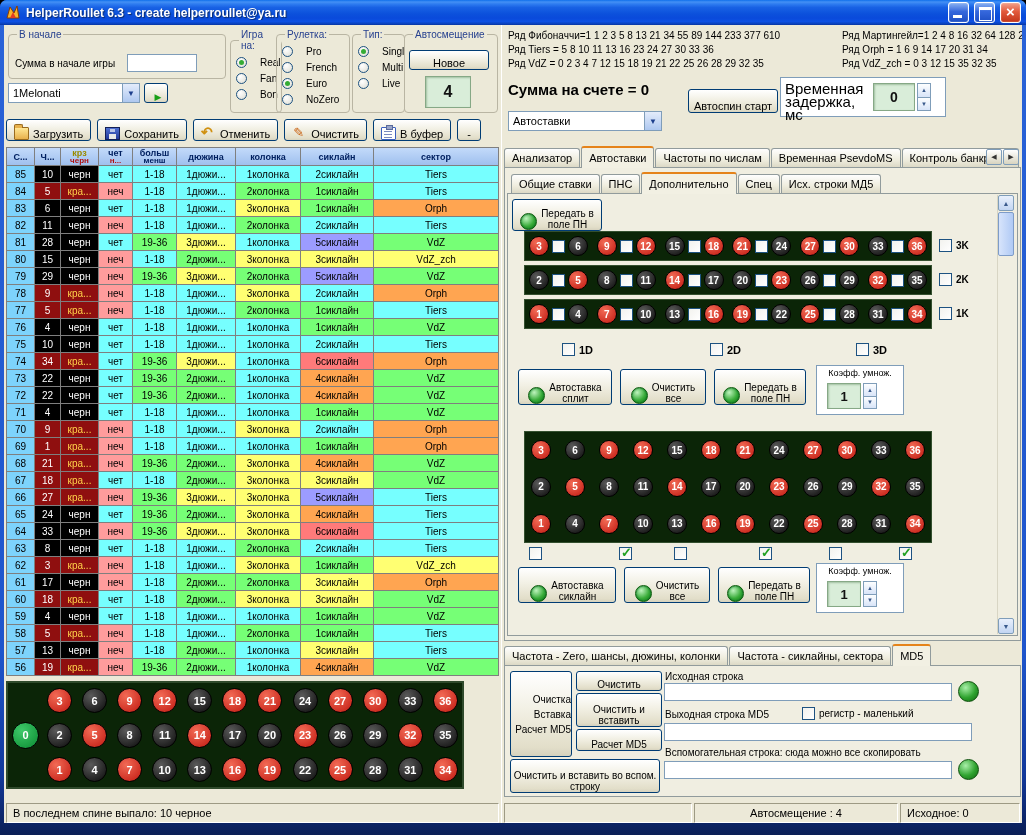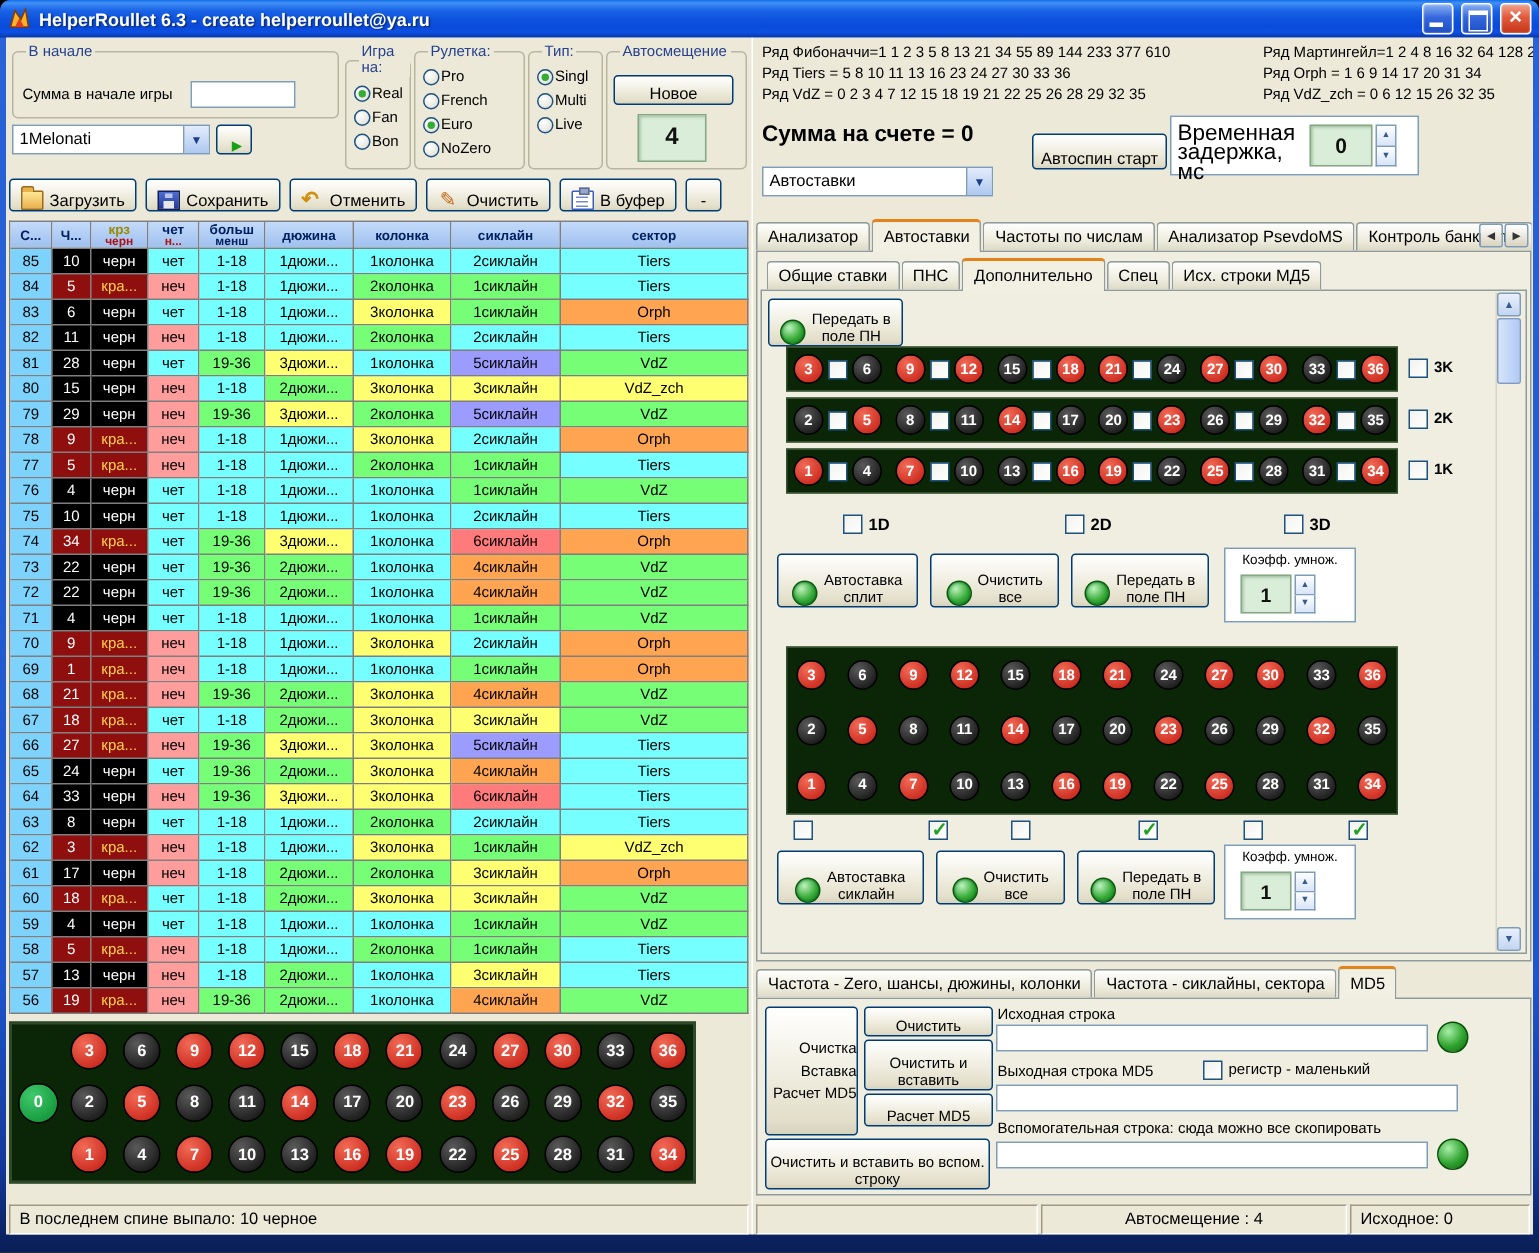--- a/index.html
+++ b/index.html
@@ -31,21 +31,21 @@
  display:flex;align-items:center;justify-content:center;font-weight:bold;color:#111}
 .combo{position:absolute;background:#FFF;border:1px solid #7F9DB9;display:flex;align-items:center;font-size:11px}
 .combo .ctext{flex:1;padding:0 4px;white-space:nowrap;overflow:hidden}
 .cbtn{width:17px;align-self:stretch;border-left:1px solid #7F9DB9;background:linear-gradient(#E4ECFB,#AEC8F0);
  display:flex;align-items:center;justify-content:center;font-size:8px;color:#1C3E8C}
 .cbtn::after{content:"▼"}
 .spin{position:absolute;width:14px;display:flex;flex-direction:column}
 .spin span{flex:1;border:1px solid #7F9DB9;background:linear-gradient(#FDFEFF,#D8E4F8);display:flex;align-items:center;justify-content:center;font-size:6px;color:#3A5A8C}
 .spin span+span{border-top:none}
 .spin .up::after{content:"▲"}.spin .dn::after{content:"▼"}
-.radio{display:flex;align-items:center;gap:1px;font-size:10px;height:16px}
+.radio{display:flex;align-items:center;gap:13px;font-size:10px;height:16px}
 .rb{width:11px;height:11px;border-radius:50%;border:1px solid #1D5281;background:radial-gradient(circle at 35% 30%,#FFF,#DCDCD2);position:relative;flex:none}
 .rb.on::after{content:"";position:absolute;left:2px;top:2px;width:5px;height:5px;border-radius:50%;background:#35AC35}
 .cb{width:13px;height:13px;border:1px solid #1D5281;background:linear-gradient(135deg,#F2F2EE,#FFF);display:inline-block;position:relative;flex:none}
 .cb.on::after{content:"✓";position:absolute;left:1px;top:-3px;font-size:13px;font-weight:bold;color:#21A121}
 
 .ico{width:15px;height:13px;display:inline-block;position:relative;flex:none}
 .folder-open-icon{background:linear-gradient(#FFE794,#E8B14C);border:1px solid #996B1F;border-radius:1px;margin-top:2px}
 .folder-open-icon::before{content:"";position:absolute;left:-1px;top:-4px;width:7px;height:3px;background:#E8B14C;border:1px solid #996B1F;border-bottom:none;border-radius:2px 2px 0 0}
 .save-icon{background:linear-gradient(#4E6FD0,#23399A);border:1px solid #131F56}
 .save-icon::before{content:"";position:absolute;left:3px;top:6px;width:7px;height:5px;background:#E8E8E8}
@@ -658,21 +658,21 @@
       <div class="sseg" style="left:2px;width:493px">В последнем спине выпало: 10 черное</div>
     </div>
 
     <div class="rp">
 
       <span class="ser" style="left:6px;top:5px">Ряд Фибоначчи=1 1 2 3 5 8 13 21 34 55 89 144 233 377 610</span>
       <span class="ser" style="left:6px;top:19px">Ряд Tiers = 5 8 10 11 13 16 23 24 27 30 33 36</span>
       <span class="ser" style="left:6px;top:33px">Ряд VdZ = 0 2 3 4 7 12 15 18 19 21 22 25 26 28 29 32 35</span>
       <span class="ser" style="left:340px;top:5px">Ряд Мартингейл=1 2 4 8 16 32 64 128 256</span>
       <span class="ser" style="left:340px;top:19px">Ряд Orph = 1 6 9 14 17 20 31 34</span>
-      <span class="ser" style="left:340px;top:33px">Ряд VdZ_zch = 0 6 12 15 26 32 35</span>
+      <span class="ser" style="left:340px;top:33px">Ряд VdZ_zch = 0 3 12 15 35 32 35</span>
 
       <span class="sumlbl">Сумма на счете = 0</span>
       <button class="btn abs" style="left:186px;top:64px;width:90px;height:24px">
           <span>Автоспин старт</span>
         </button>
 
       <div class="inset" style="left:278px;top:52px;width:166px;height:40px">
         <span style="position:absolute;left:4px;top:4px;width:84px;font-size:15px;line-height:13px">Временная задержка, мс</span>
         <div class="gfield" style="left:92px;top:5px;width:42px;height:28px;font-size:14px">0</div>
         <div class="spin" style="left:136px;top:5px;height:28px">
@@ -684,21 +684,21 @@
       <div class="combo" style="left:6px;top:86px;width:154px;height:20px">
         <span class="ctext">Автоставки</span>
         <span class="cbtn"></span>
       </div>
 
       <div class="tabpanel" style="left:2px;top:142px;width:517px;height:474px"></div>
       <div class="tabs" style="left:2px;top:121px;width:517px;height:22px;overflow:hidden">
           <span class="tab">Анализатор</span>
           <span class="tab active">Автоставки</span>
           <span class="tab">Частоты по числам</span>
-          <span class="tab">Анализатор PsevdoMS</span>
+          <span class="tab">Временная PsevdoMS</span>
           <span class="tab">Контроль банкрол...</span>
         </div>
       <div style="position:absolute;right:3px;top:124px;display:flex;gap:1px;z-index:5">
         <span class="tsa l"></span>
         <span class="tsa r"></span>
       </div>
 
       <div class="tabpanel" style="left:5px;top:168px;width:511px;height:443px"></div>
       <div class="tabs" style="left:9px;top:147px">
           <span class="tab">Общие ставки</span>

